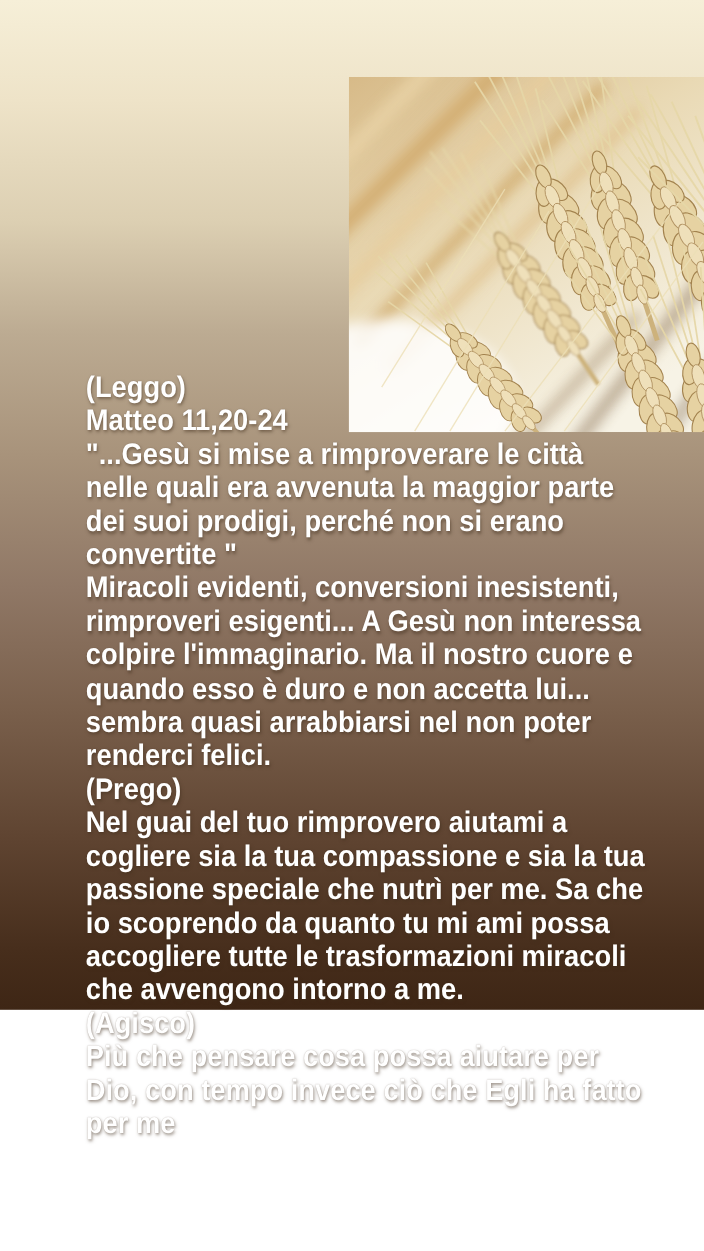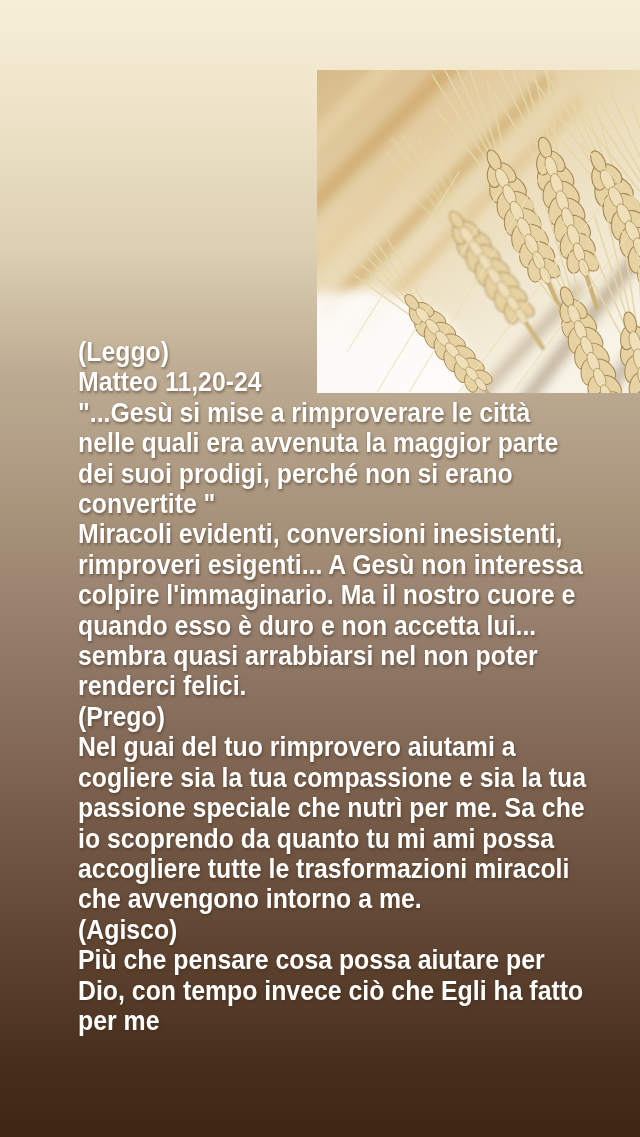--- a/index.html
+++ b/index.html
@@ -1,21 +1,21 @@
 <!DOCTYPE html>
 <html><head>
 <meta charset="utf-8">
 <style>
   html, body { margin: 0; padding: 0; }
   body {
     width: 640px; height: 1137px; overflow: hidden;
     font-family: "Liberation Sans", sans-serif;
   }
   .stage {
-    position: relative; width: 640px; height: 1137px;
+    position: relative; width: 640px; height: 918px;
     background: linear-gradient(180deg,
       #f6efd8 0%,
       #eee3c8 10%,
       #dccfb2 22%,
       #bcab92 33%,
       #a8937b 45%,
       #907866 58%,
       #7a604c 70%,
       #5f4431 83%,
       #472e1c 94%,

